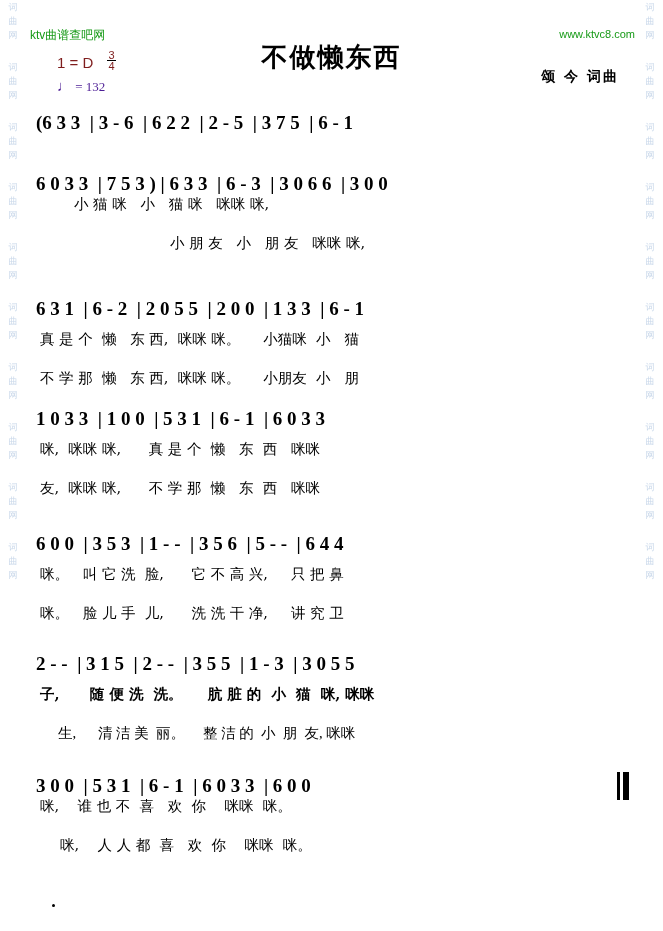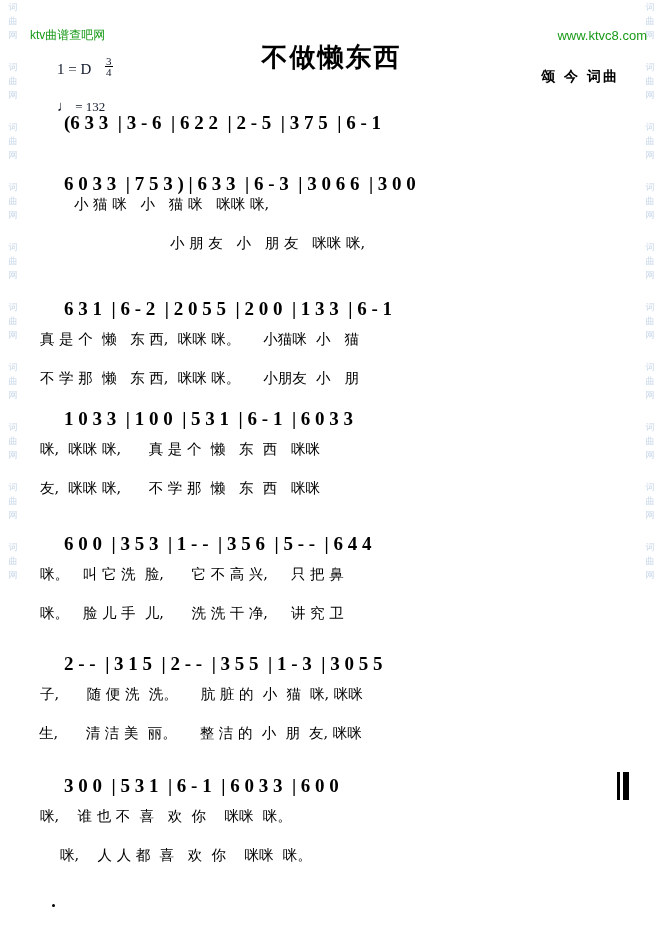--- a/index.html
+++ b/index.html
@@ -28,63 +28,63 @@
   .wm-col.right{right:2px;}
   .wm-col span{display:block;}
   .wm-block{margin-bottom:18px;}
 
   .hdr-left{
     position:absolute;left:30px;top:27px;
     color:#179a17;font-size:12px;
     font-family:"Liberation Sans", sans-serif;
   }
   .hdr-right{
-    position:absolute;right:16px;top:28px;
-    color:#179a17;font-size:13px;
+    position:absolute;right:28px;top:28px;
+    color:#179a17;font-size:11px;
     font-family:"Liberation Sans", sans-serif;
   }
   .title{
     position:absolute;left:0;right:0;top:40px;
     text-align:center;
     font-size:26px;font-weight:bold;color:#000;
     font-family:"DejaVu Serif", serif;
     letter-spacing:2px;
   }
   .key-sig{
-    position:absolute;left:57px;top:56px;
-    font-size:15px;color:#0f172a;
-    font-family:Liberation Serif, serif;
+    position:absolute;left:57px;top:50px;
+    font-size:15px;color:#7f1d1d;
+    font-family:Liberation Sans, sans-serif;
   }
   .key-sig .frac{
     display:inline-block;vertical-align:-2px;margin-left:10px;
     font-size:11px;line-height:10px;text-align:center;
   }
   .key-sig .frac .num{display:block;border-bottom:1px solid #000;padding:0 1px;}
   .key-sig .frac .den{display:block;padding:0 1px;}
   .tempo{
-    position:absolute;left:57px;top:98px;
-    font-size:13px;color:#0f172a;
+    position:absolute;left:57px;top:78px;
+    font-size:13px;color:#4c1d95;
   }
   .tempo .note{font-size:15px;}
   .composer{
     position:absolute;right:44px;top:68px;
     font-size:14px;color:#000;font-weight:bold;
     font-family:"DejaVu Serif", serif;
     letter-spacing:2px;
   }
 
   
   .system{
     position:absolute;left:0;right:0;
   }
   .notes{
     font-family:"Liberation Serif", serif;
     font-size:19px;font-weight:bold;color:#000;
     white-space:pre;
-    padding-left:64px;
+    padding-left:36px;
     letter-spacing:0px;
   }
   .lyric{
     font-family:"DejaVu Serif", serif;
     font-size:14.5px;color:#000;
     white-space:pre;
     padding-left:44px;
   }
   .lyric.l2{margin-top:20px;}
 
@@ -257,27 +257,27 @@
   </div>
 
   <div class="system" style="top:533px;">
     <div class="notes">6 0 0  | 3 5 3  | 1 - -  | 3 5 6  | 5 - -  | 6 4 4</div>
     <div class="lyric" style="padding-left:40px;margin-top:10px;">咪。   叫 它 洗  脸,      它 不 高 兴,     只 把 鼻</div>
     <div class="lyric l2" style="padding-left:40px;">咪。   脸 儿 手  儿,      洗 洗 干 净,     讲 究 卫</div>
   </div>
 
   <div class="system" style="top:653px;">
     <div class="notes">2 - -  | 3 1 5  | 2 - -  | 3 5 5  | 1 - 3  | 3 0 5 5</div>
-    <div class="lyric" style="padding-left:40px;margin-top:10px;">子,      随 便 洗  洗。     肮 脏 的  小  猫  咪, 咪咪</div>
-    <div class="lyric l2" style="padding-left:39px;">生,      清 洁 美  丽。     整 洁 的  小  朋  友, 咪咪</div>
+    <div class="lyric" style="padding-left:40px;margin-top:10px;font-weight:bold;">子,      随 便 洗  洗。     肮 脏 的  小  猫  咪, 咪咪</div>
+    <div class="lyric l2" style="padding-left:58px;font-family:Liberation Serif, serif;">生,      清 洁 美  丽。     整 洁 的  小  朋  友, 咪咪</div>
   </div>
 
   <div class="system" style="top:775px;">
     <div class="notes">3 0 0  | 5 3 1  | 6 - 1  | 6 0 3 3  | 6 0 0</div>
-    <div class="lyric" style="padding-left:40px;margin-top:10px;">咪,    谁 也 不  喜   欢  你    咪咪  咪。</div>
+    <div class="lyric" style="padding-left:40px;">咪,    谁 也 不  喜   欢  你    咪咪  咪。</div>
     <div class="lyric l2" style="padding-left:60px;">咪,    人 人 都  喜   欢  你    咪咪  咪。</div>
   </div>
 
   <div class="endbar" style="left:617px;top:772px;width:3px;height:28px;background:#000;"></div>
   <div class="endbar" style="left:623px;top:772px;width:6px;height:28px;background:#000;"></div>
 
   <div class="dot-bl"></div>
 
 
 </div>

